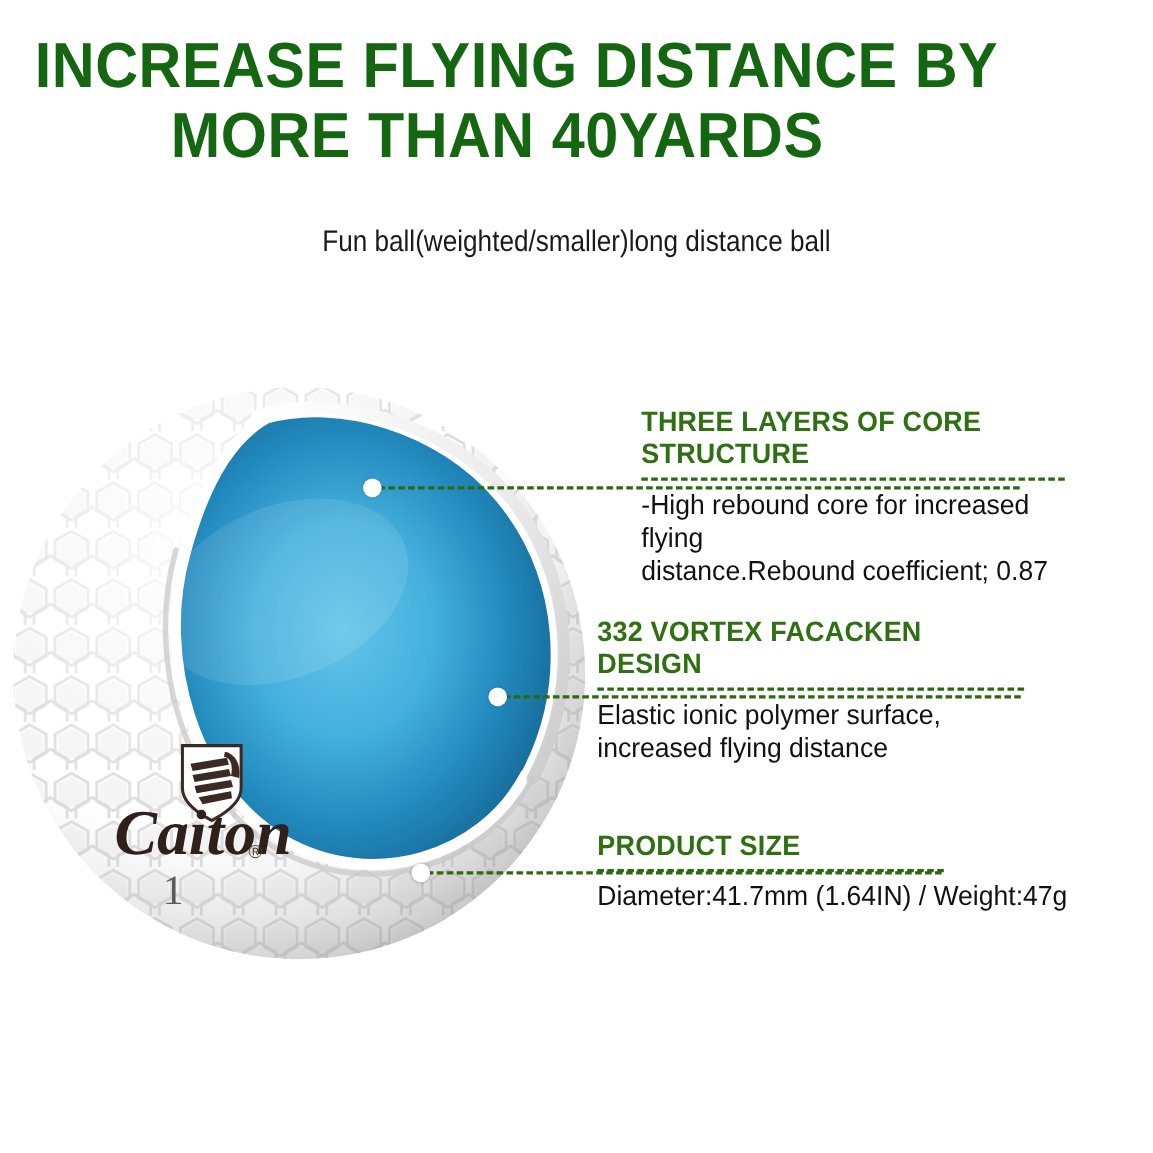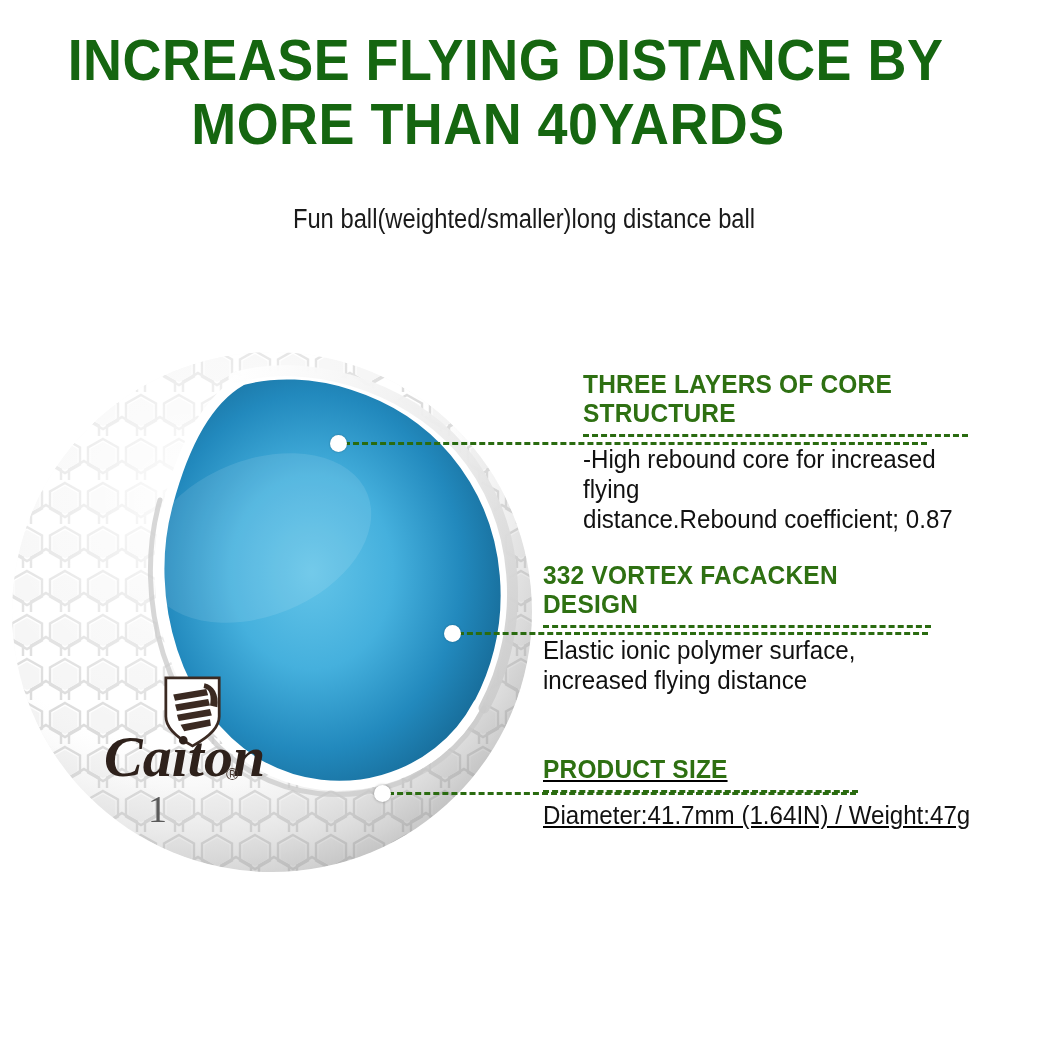--- a/index.html
+++ b/index.html
@@ -16,21 +16,20 @@
     -webkit-font-smoothing: antialiased;
   }
 
   
   .header {
     position: absolute;
     left: 0;
     top: 28px;
     width: 904px;
     text-align: center;
-    padding-left: 36px;
   }
   .title-line {
     color: #156610;
     font-family: "Liberation Sans", sans-serif;
     font-weight: bold;
     font-size: 58px;
     line-height: 64px;
     letter-spacing: 0.5px;
     transform: scaleX(0.93);
     transform-origin: center center;
@@ -87,21 +86,21 @@
     font-size: 25px;
     line-height: 30px;
     margin: 7px 0 0 0;
     transform: scaleX(0.965);
     transform-origin: left center;
     white-space: pre-line;
   }
 
   #callout-core     { top: 370px;  width: 390px; margin-left: 40px; }
   #callout-vortex   { top: 561px;  width: 393px; }
-  #callout-size     { top: 755px;  width: 320px; text-decoration: underline; }
+  #callout-size     { top: 755px;  width: 320px; }
 
   #callout-core   .callout-divider { width: 385px; }
   #callout-vortex .callout-divider { width: 388px; }
   #callout-size   .callout-divider { width: 315px; }
 
   #callout-size .callout-body { white-space: nowrap; }
 
   
   .leader {
     position: absolute;

